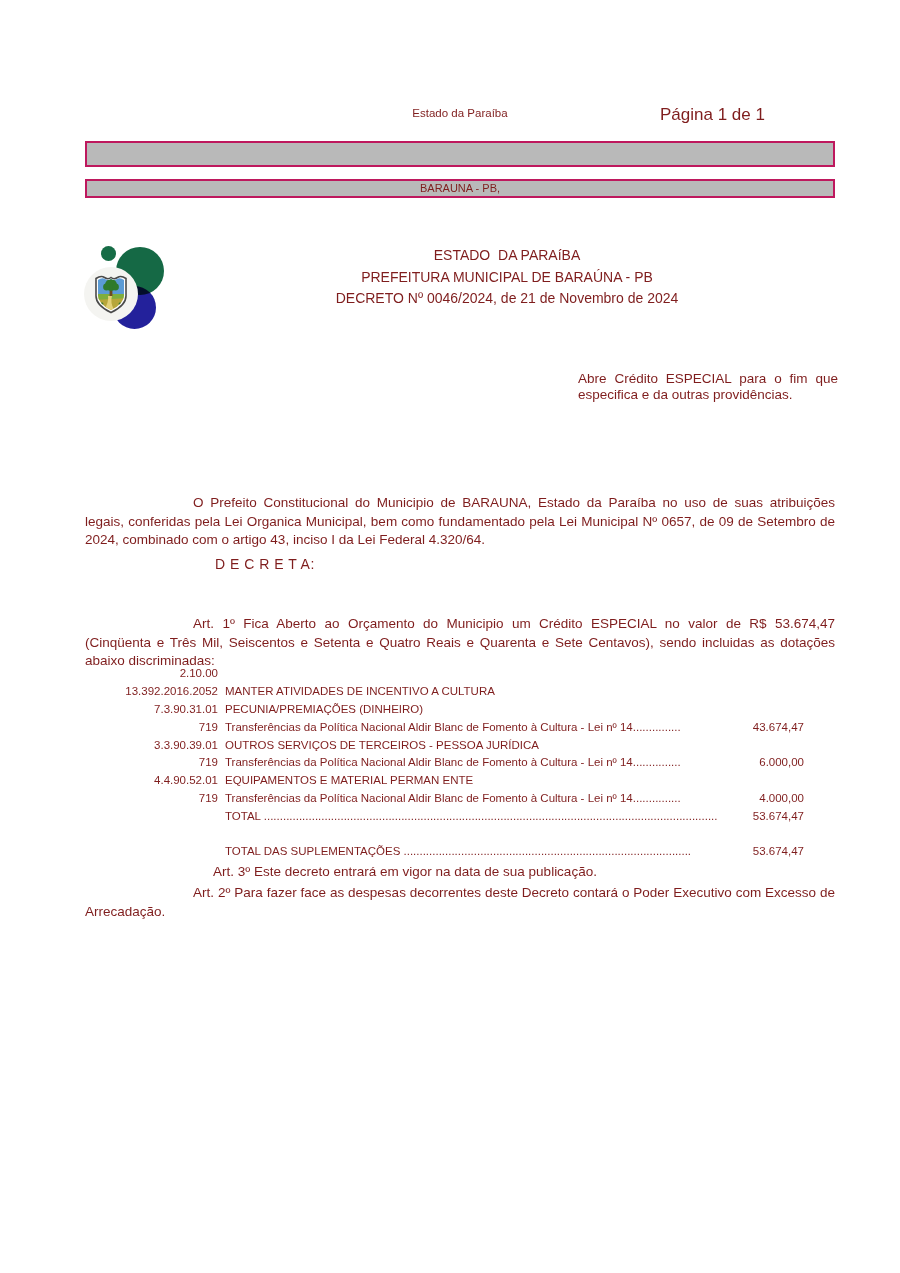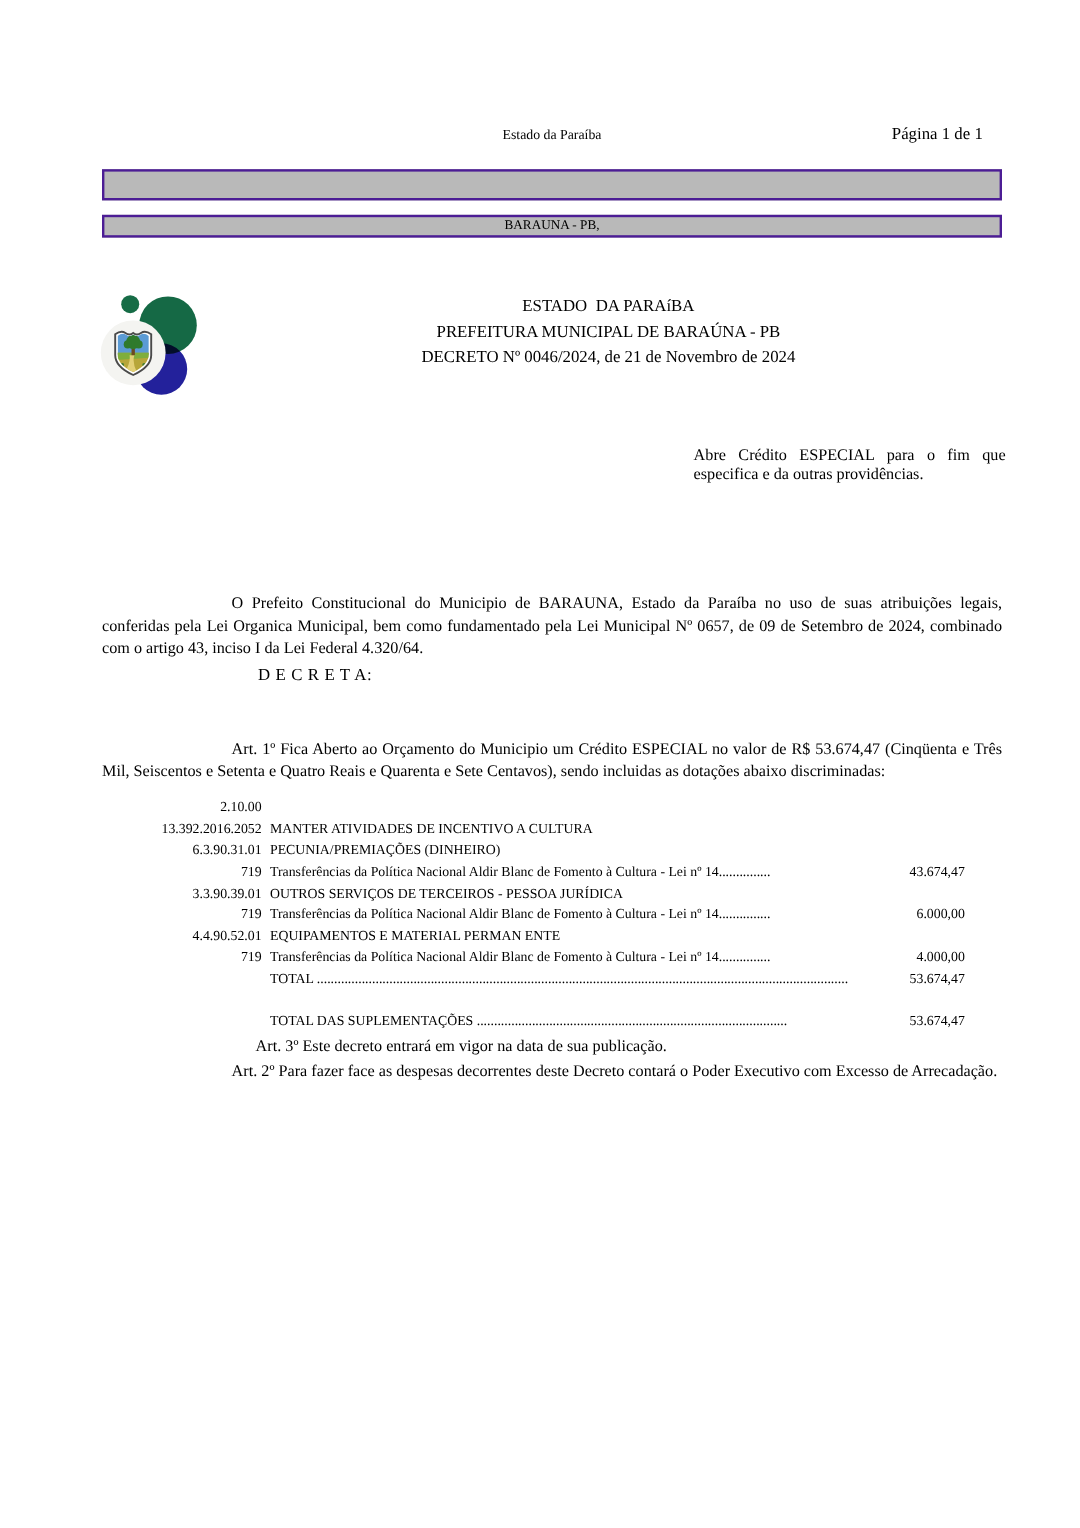--- a/index.html
+++ b/index.html
@@ -1,35 +1,35 @@
 <!DOCTYPE html>
 <html><head>
 <meta charset="utf-8">
 <style>
   html,body{margin:0;padding:0;background:#ffffff;}
   #page{
     position:relative;
     width:900px;height:927px;
     background:#ffffff;
-    font-family:Liberation Serif, serif;
-    color:#000000;
+    font-family:Liberation Sans, sans-serif;
+    color:#7f1d1d;
     overflow:hidden;
   }
   .abs{position:absolute;}
   .prewrap{white-space:pre-wrap;}
 
   
   #hdr-center{left:85px;top:107px;width:750px;text-align:center;font-size:11.5px;line-height:13px;}
-  #page-indicator{left:644px;top:105px;width:175px;text-align:right;font-size:14px;}
+  #page-indicator{left:660px;top:105px;width:175px;text-align:left;font-size:17px;}
 
   
   .graybar{
     left:85px;width:746px;
     background:#b9b9b9;
-    border:2px solid #4c1d95;
+    border:2px solid #be185d;
     box-sizing:content-box;
   }
   #bar-1{top:141px;height:22px;}
   #bar-2{top:179px;height:15px;text-align:center;font-size:11px;line-height:15px;}
 
   
   #logo{left:88px;top:242px;width:86px;height:92px;}
   #logo .circle{position:absolute;border-radius:50%;}
   #logo-dot{left:13px;top:4px;width:15px;height:15px;background:#166c46;}
   #logo-green{left:28px;top:5px;width:48px;height:48px;background:#156945;}
@@ -122,21 +122,21 @@
     <div class="brow">
       <span class="bcode">2.10.00</span>
       <span class="bval"></span>
     </div>
     <div class="brow">
       <span class="bcode">13.392.2016.2052</span>
       <span class="bdesc">MANTER ATIVIDADES DE INCENTIVO A CULTURA</span>
       <span class="bval"></span>
     </div>
     <div class="brow">
-      <span class="bcode">6.3.90.31.01</span>
+      <span class="bcode">7.3.90.31.01</span>
       <span class="bdesc">PECUNIA/PREMIAÇÕES (DINHEIRO)</span>
       <span class="bval"></span>
     </div>
     <div class="brow">
       <span class="bcode">719</span>
       <span class="bdesc">Transferências da Política Nacional Aldir Blanc de Fomento à Cultura - Lei nº 14...............</span>
       <span class="bval">43.674,47</span>
     </div>
     <div class="brow">
       <span class="bcode">3.3.90.39.01</span>

